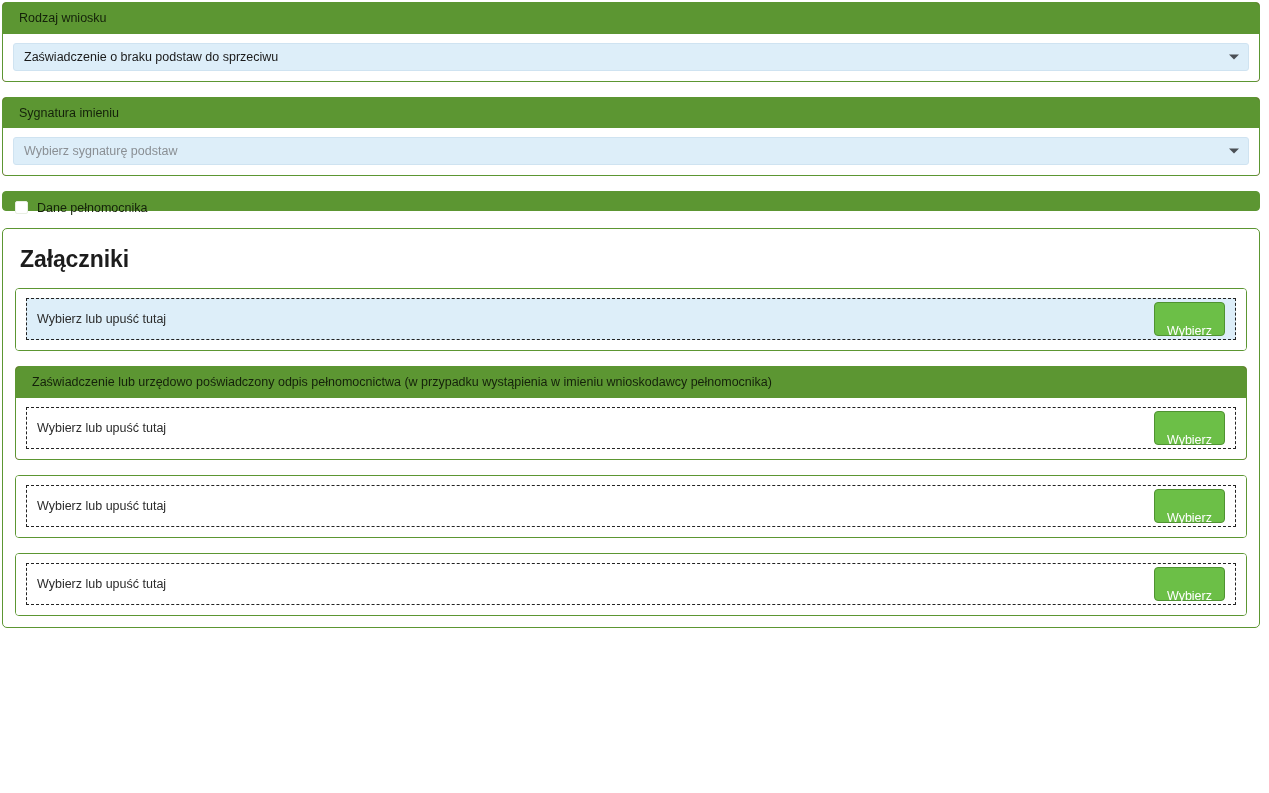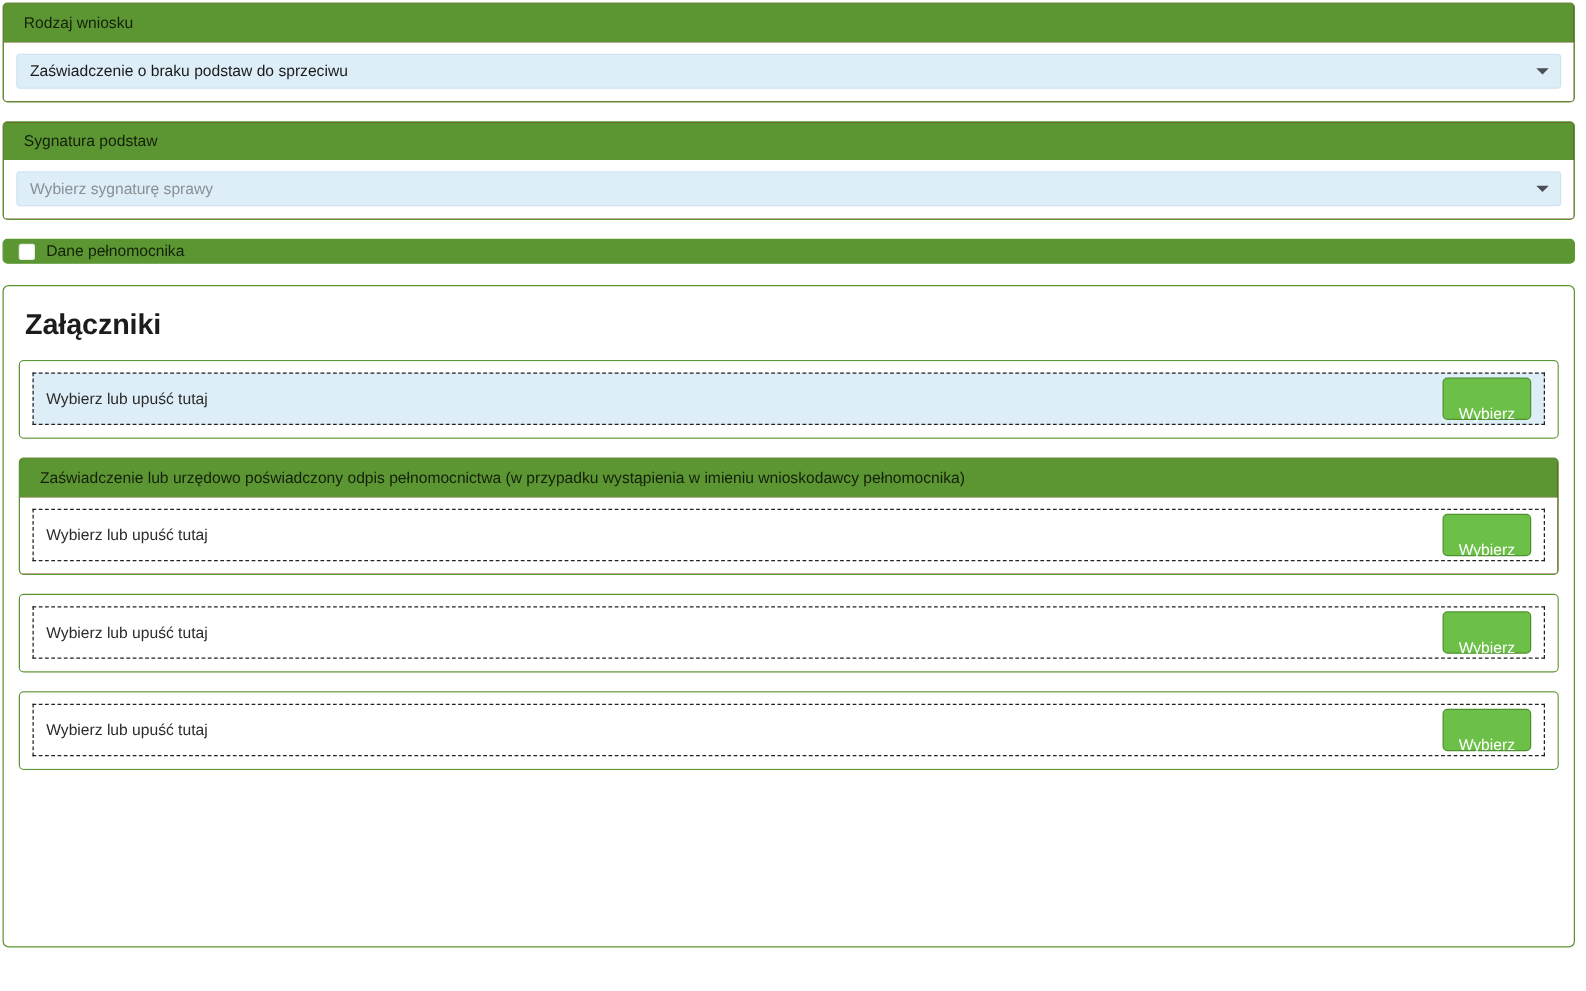--- a/index.html
+++ b/index.html
@@ -74,21 +74,21 @@
   }
 
   
   .checkbox-bar {
     margin: 15px 9px 0 2px;
     background: #5c9632;
     border: 1px solid #5c9632;
     border-radius: 4px;
     padding: 9px 0 9px 12px;
     display: flex;
-    align-items: center;
+    align-items: flex-start;
     gap: 9px;
     font-size: 12.5px;
     color: #14210a;
     height: 16px;
   }
   .checkbox-box {
     width: 13px;
     height: 13px;
     background: #ffffff;
     border: 1px solid #e8efe2;
@@ -96,21 +96,21 @@
     flex: 0 0 auto;
   }
 
   
   .attachments {
     margin: 17px 9px 0 2px;
     border: 1px solid #5c9632;
     border-radius: 5px;
     background: #ffffff;
     padding: 14px 12px 12px 12px;
-    height: 530px;
+    height: 400px;
   }
   .attachments-title {
     font-size: 23px;
     font-weight: 700;
     color: #1c1c1c;
     line-height: 1;
     margin: 5px 0 17px 5px;
     letter-spacing: -0.1px;
   }
 
@@ -157,24 +157,24 @@
     <div class="card-header">Rodzaj wniosku</div>
     <div class="card-body">
       <div class="select-control">
         <span>Zaświadczenie o braku podstaw do sprzeciwu</span>
         <span class="select-arrow"></span>
       </div>
     </div>
   </div>
 
   <div class="form-section card">
-    <div class="card-header">Sygnatura podstaw</div>
+    <div class="card-header">Sygnatura imieniu</div>
     <div class="card-body">
       <div class="select-control placeholder">
-        <span>Wybierz sygnaturę sprawy</span>
+        <span>Wybierz sygnaturę podstaw</span>
         <span class="select-arrow"></span>
       </div>
     </div>
   </div>
 
   <div class="checkbox-bar">
     <span class="checkbox-box"></span>
     <span>Dane pełnomocnika</span>
   </div>
 

